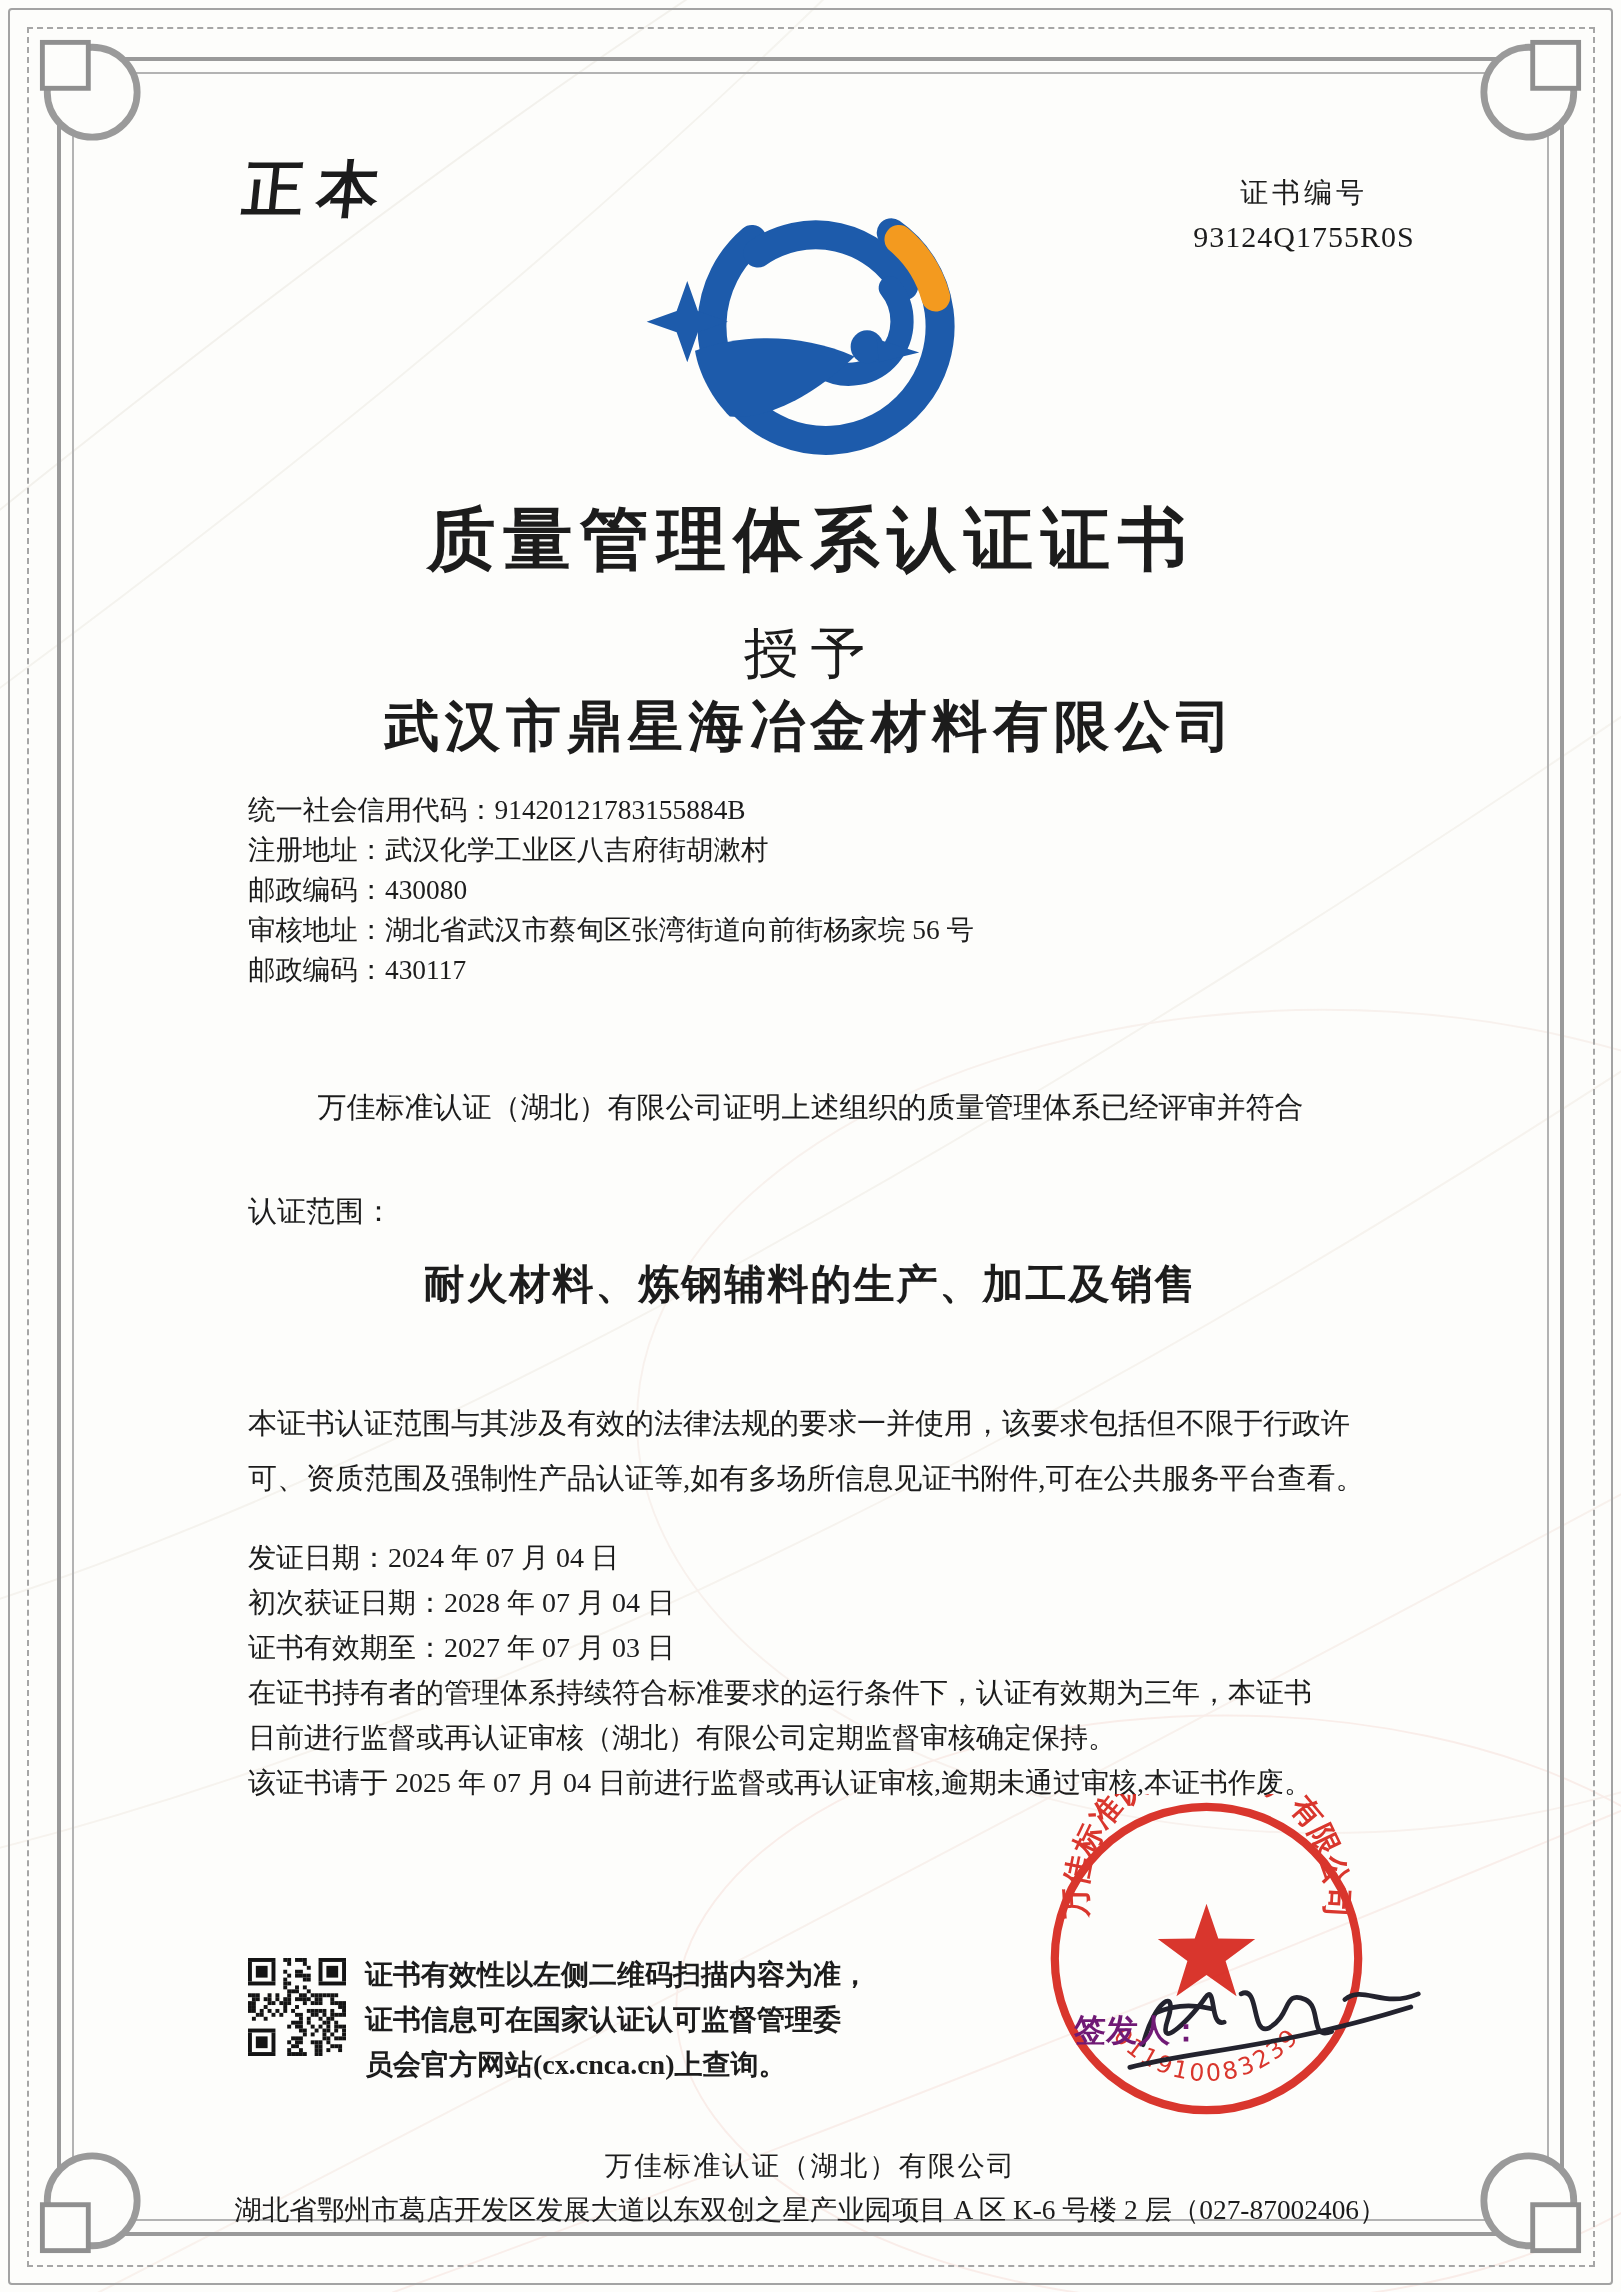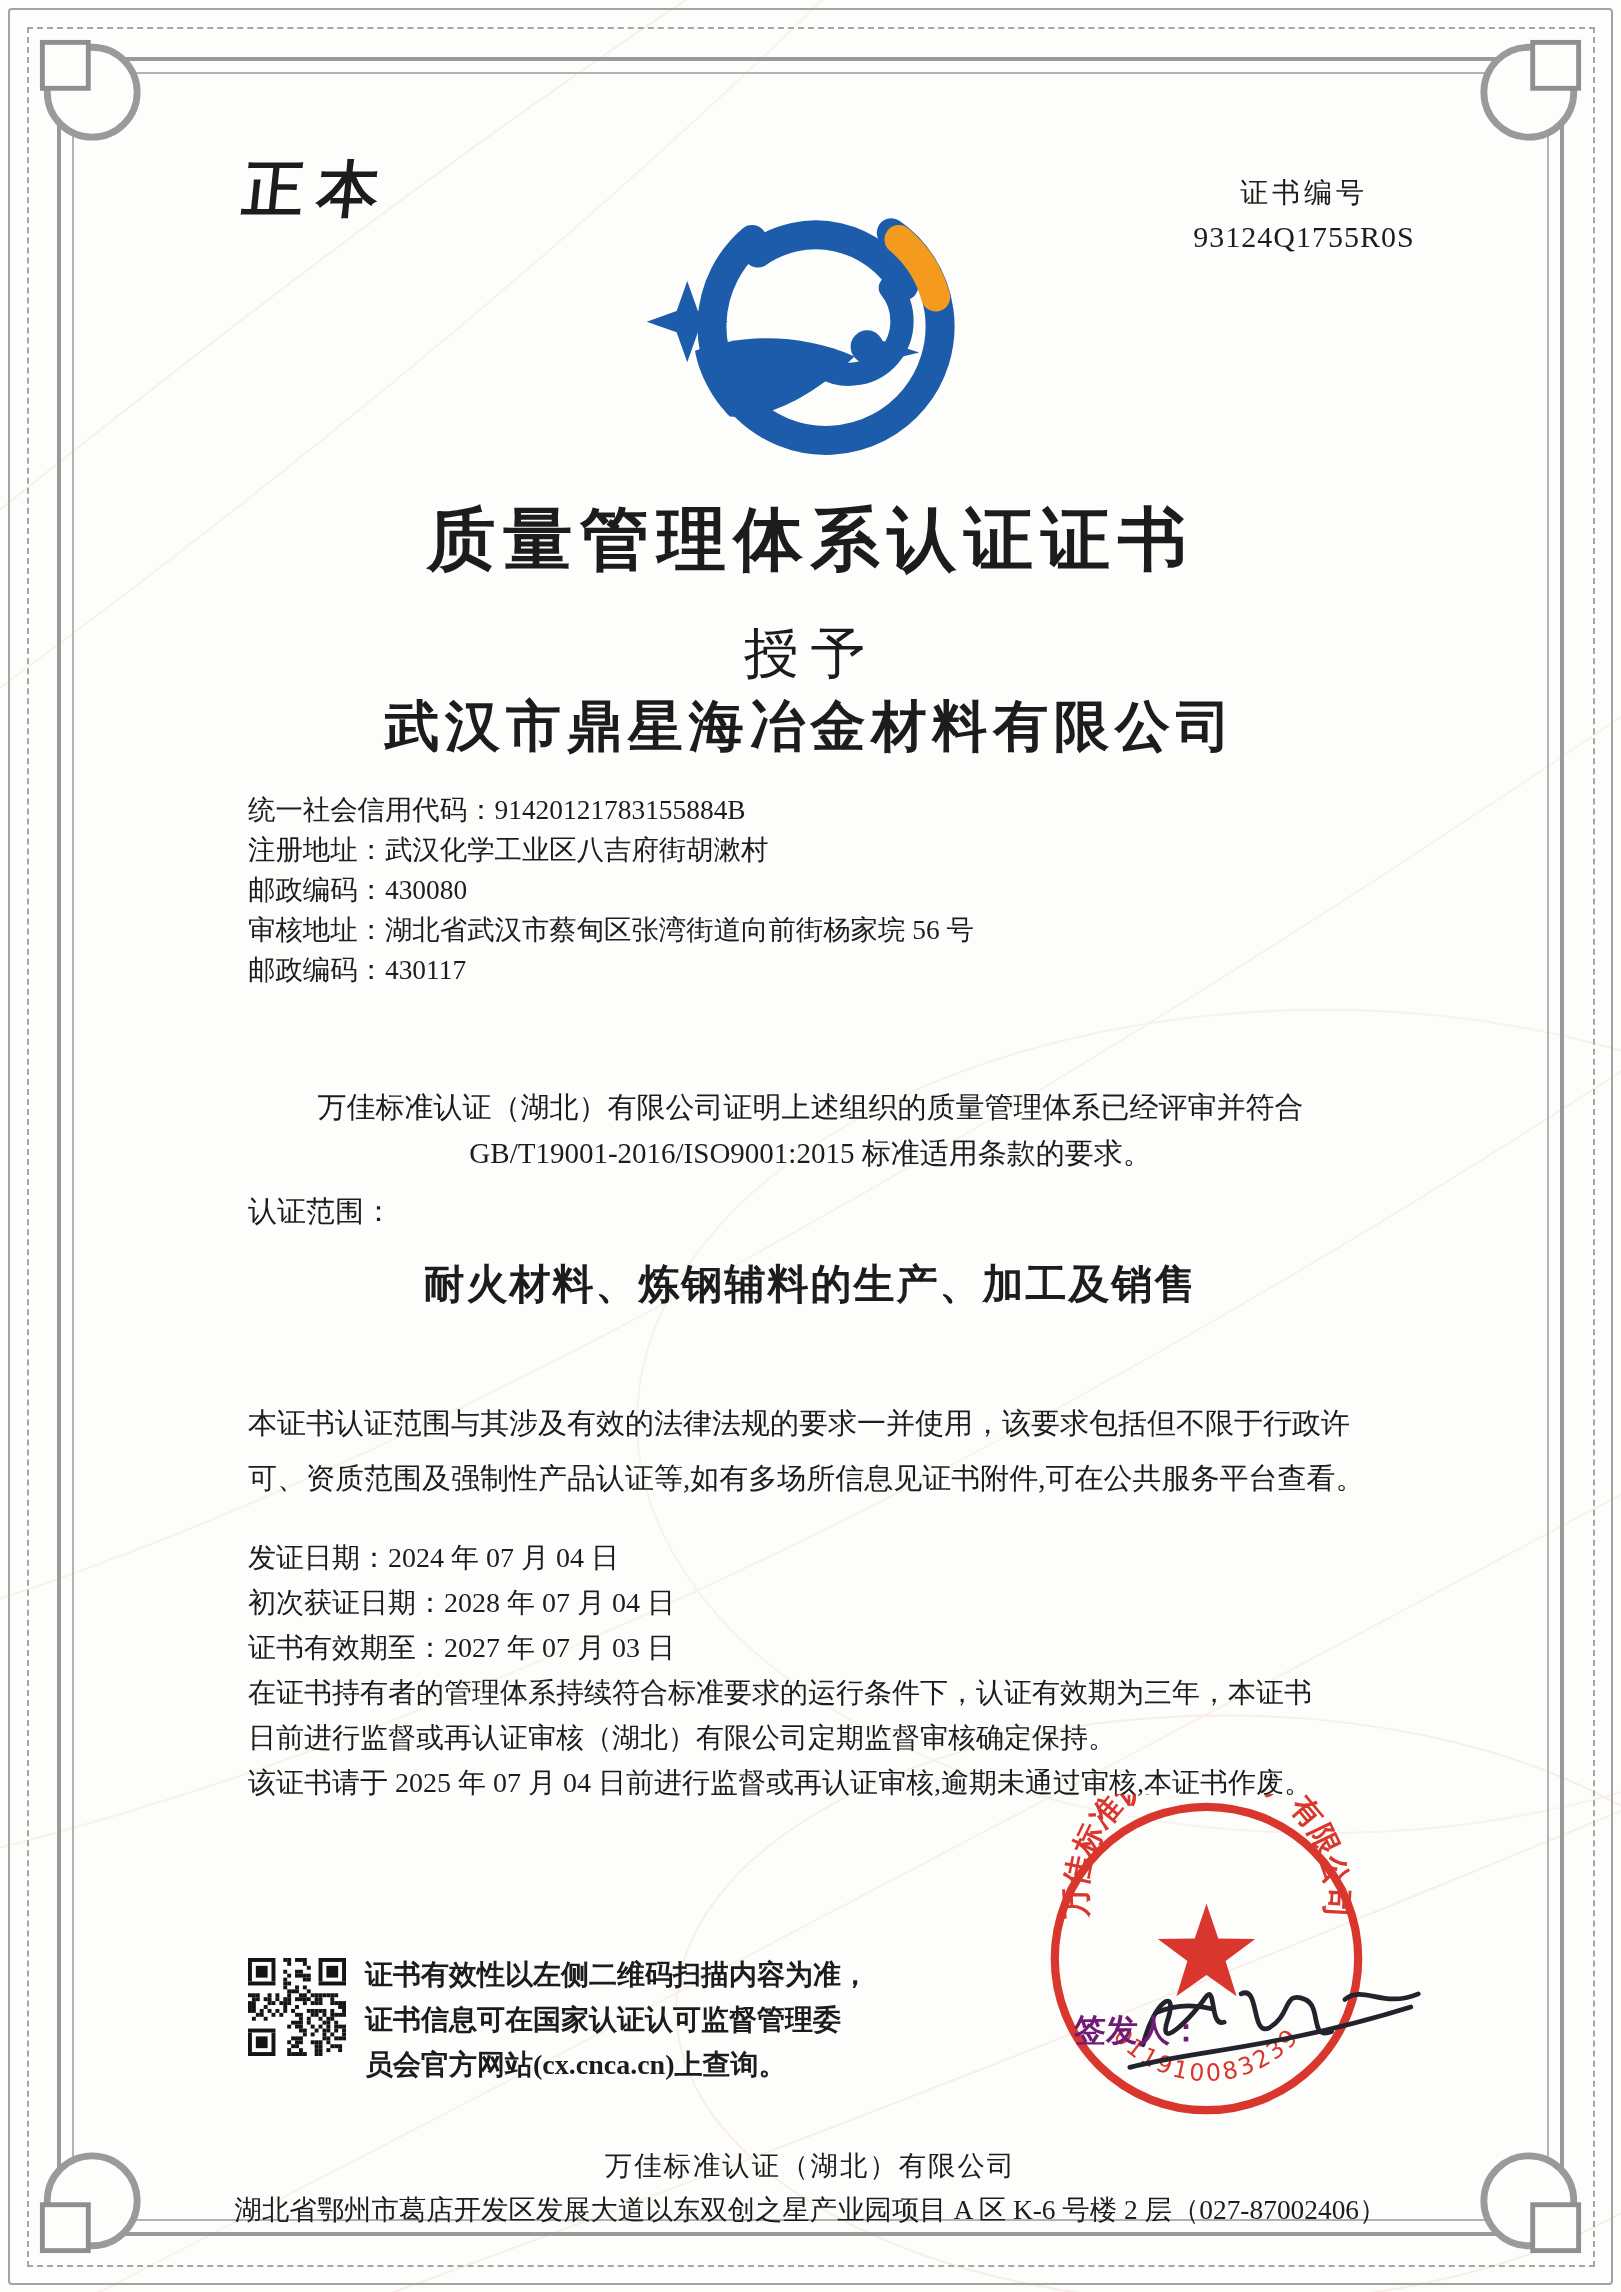--- a/index.html
+++ b/index.html
@@ -119,21 +119,20 @@
   <div class="abs content info-block">
     <div>统一社会信用代码：91420121783155884B</div>
     <div>注册地址：武汉化学工业区八吉府街胡漱村</div>
     <div>邮政编码：430080</div>
     <div>审核地址：湖北省武汉市蔡甸区张湾街道向前街杨家垸 56 号</div>
     <div>邮政编码：430117</div>
   </div>
 
   <div class="abs content stmt-block">
     <div>万佳标准认证（湖北）有限公司证明上述组织的质量管理体系已经评审并符合</div>
-    <div>GB/T19001-2016/ISO9001:2015 标准适用条款的要求。</div>
   </div>
 
   <div class="abs content scope-label">认证范围：</div>
   <div class="abs content scope-value">耐火材料、炼钢辅料的生产、加工及销售</div>
 
   <div class="abs content legal-block">
     <div>本证书认证范围与其涉及有效的法律法规的要求一并使用，该要求包括但不限于行政许</div>
     <div>可、资质范围及强制性产品认证等,如有多场所信息见证书附件,可在公共服务平台查看。</div>
   </div>
 

